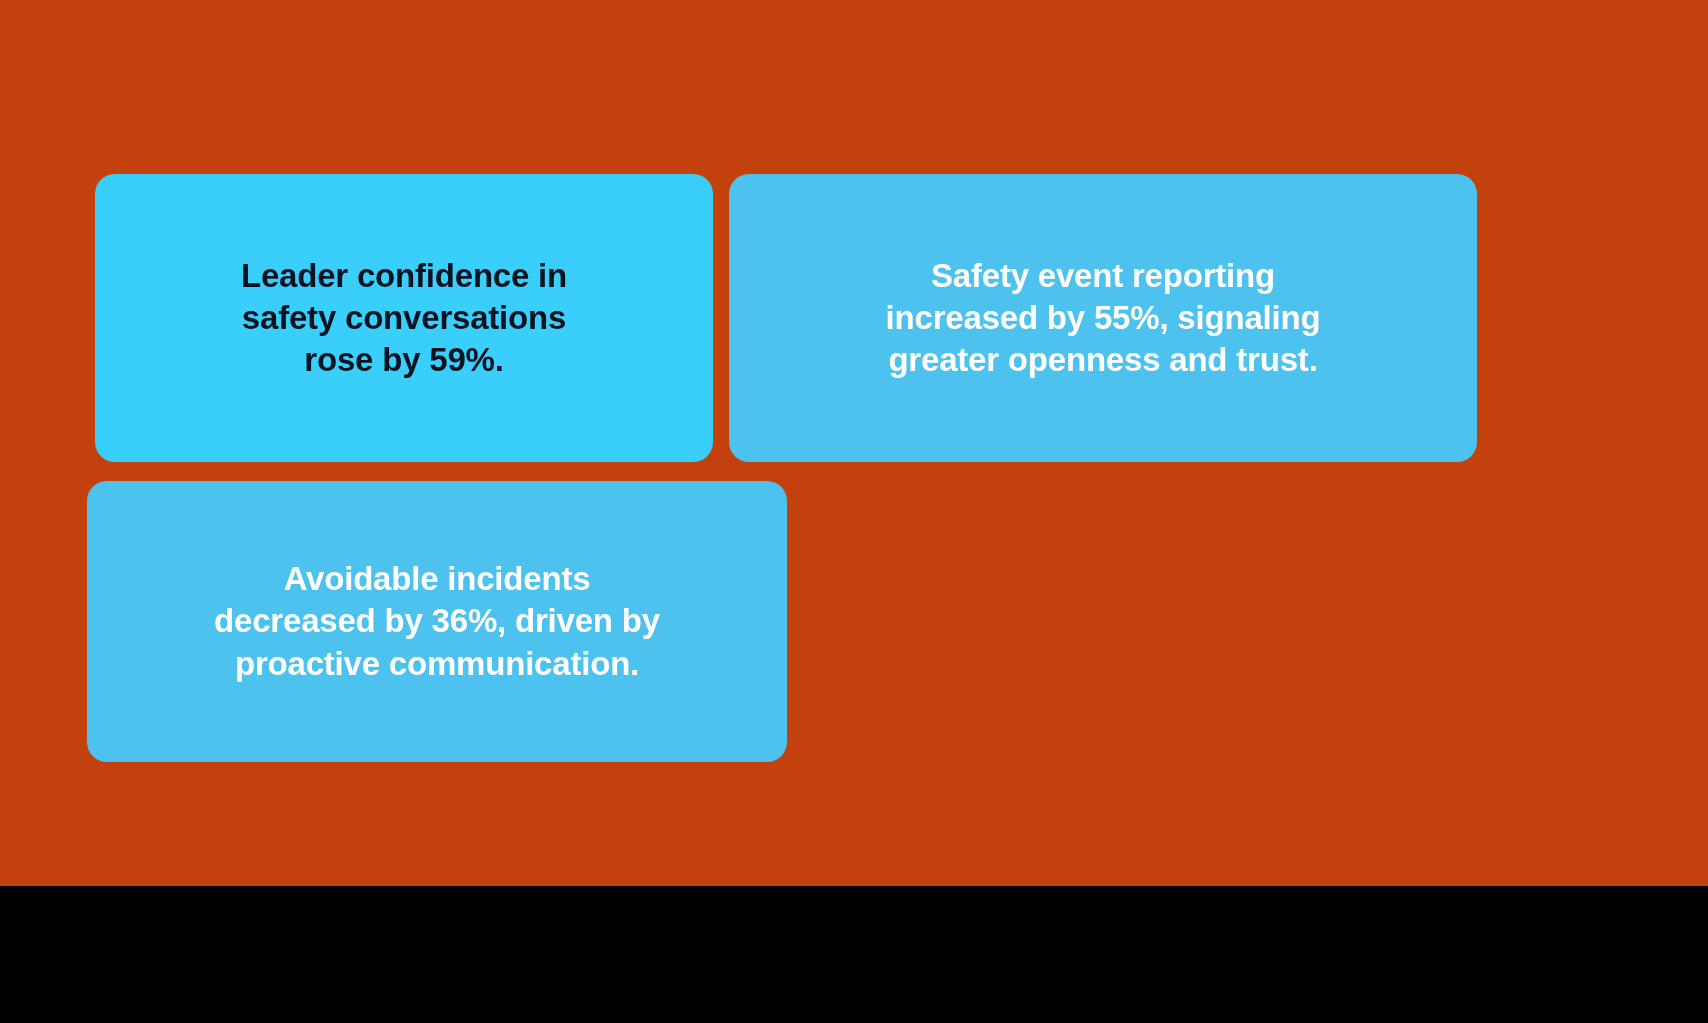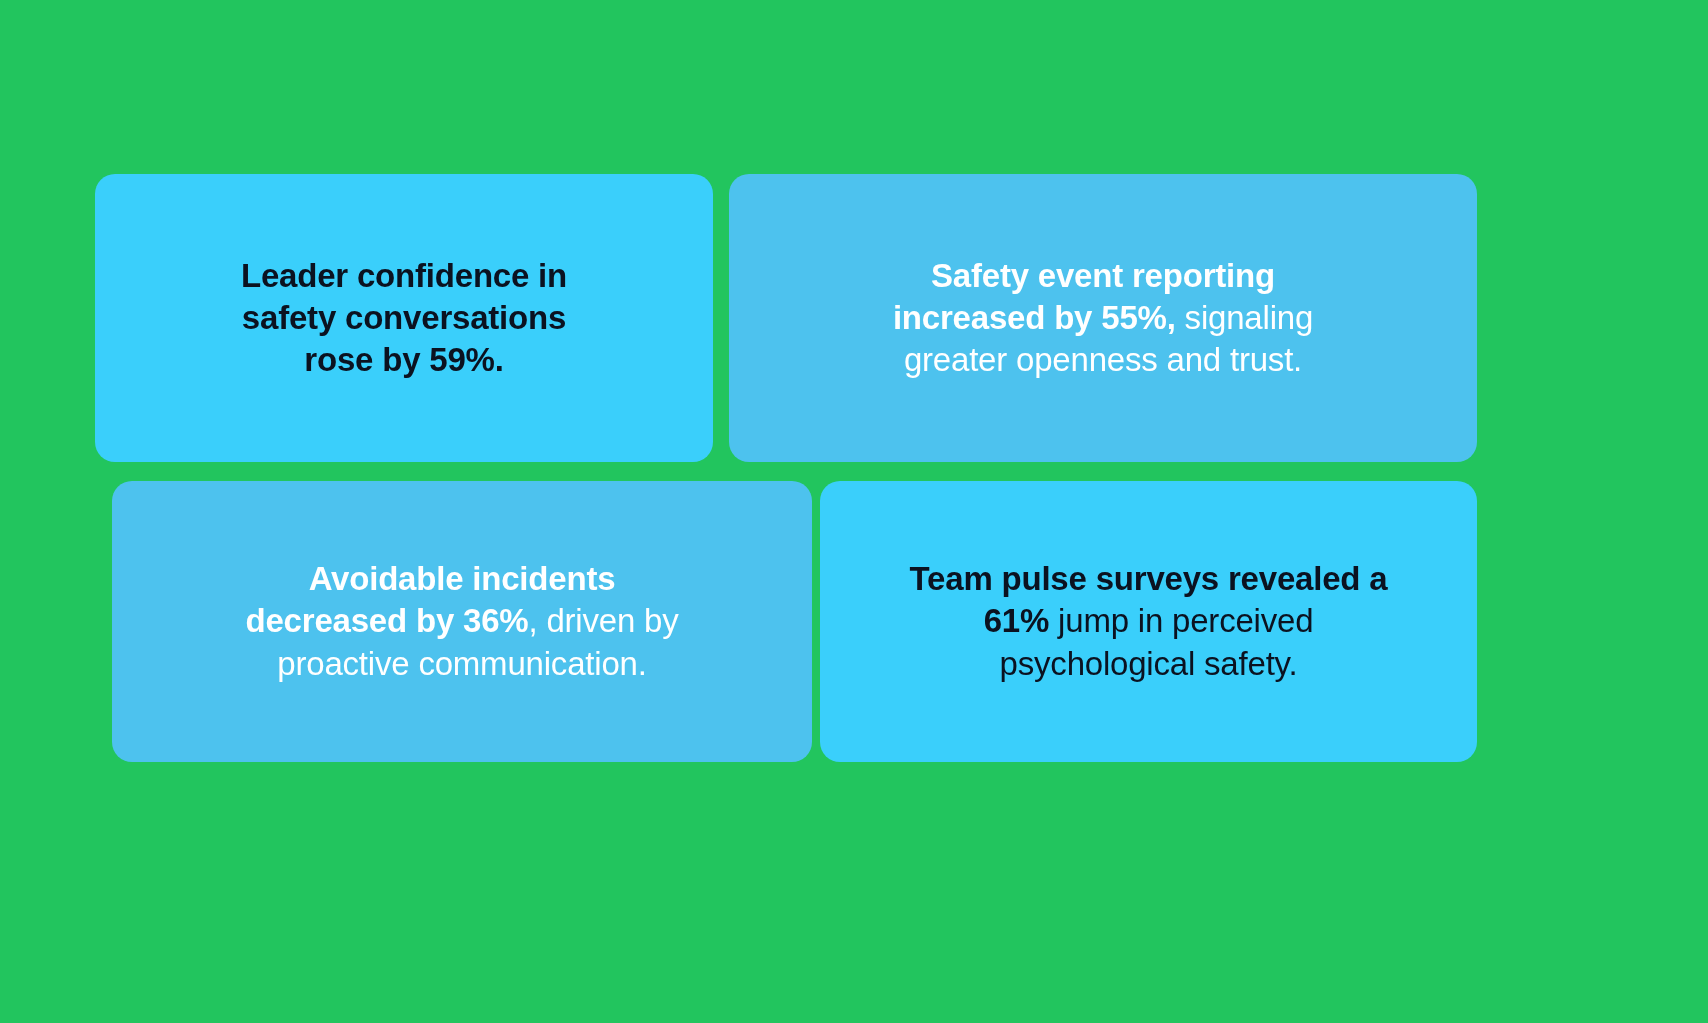--- a/index.html
+++ b/index.html
@@ -9,22 +9,22 @@
   }
   body {
     width: 1708px;
     height: 1023px;
     overflow: hidden;
     font-family: "Liberation Sans", sans-serif;
   }
   #stage {
     position: relative;
     width: 1708px;
-    height: 1023px;
-    background: #22c55e;
+    height: 886px;
+    background: #c2410c;
   }
   .card {
     position: absolute;
     border-radius: 20px;
     display: flex;
     align-items: center;
     justify-content: center;
     box-sizing: border-box;
     text-align: center;
     line-height: 1.28;
@@ -32,21 +32,21 @@
   .card-text {
     display: block;
     font-size: 33px;
     letter-spacing: -0.2px;
     padding: 0 10px;
   }
   .lead {
     font-weight: bold;
   }
   .rest {
-    font-weight: normal;
+    font-weight: bold;
   }
 
   
   #card-1 {
     left: 95px;
     top: 174px;
     width: 618px;
     height: 288px;
     background: #3ACFFB;
     color: #0B1220;
@@ -59,21 +59,21 @@
     top: 174px;
     width: 748px;
     height: 288px;
     background: #4DC2EE;
     color: #FFFFFF;
   }
   #card-2 .card-text { max-width: 470px; }
 
   
   #card-3 {
-    left: 112px;
+    left: 87px;
     top: 481px;
     width: 700px;
     height: 281px;
     background: #4DC2EE;
     color: #FFFFFF;
   }
   #card-3 .card-text { max-width: 470px; }
 
   
   #card-4 {
@@ -96,17 +96,14 @@
   </div>
 
   <div class="card" id="card-2">
     <span class="card-text"><span class="lead">Safety event reporting increased by 55%,</span><span class="rest"> signaling greater openness and trust.</span></span>
   </div>
 
   <div class="card" id="card-3">
     <span class="card-text"><span class="lead">Avoidable incidents decreased by 36%</span><span class="rest">, driven by proactive communication.</span></span>
   </div>
 
-  <div class="card" id="card-4">
-    <span class="card-text"><span class="lead">Team pulse surveys revealed a 61%</span><span class="rest"> jump in perceived psychological safety.</span></span>
-  </div>
 
 </div>
 
 </body></html>

